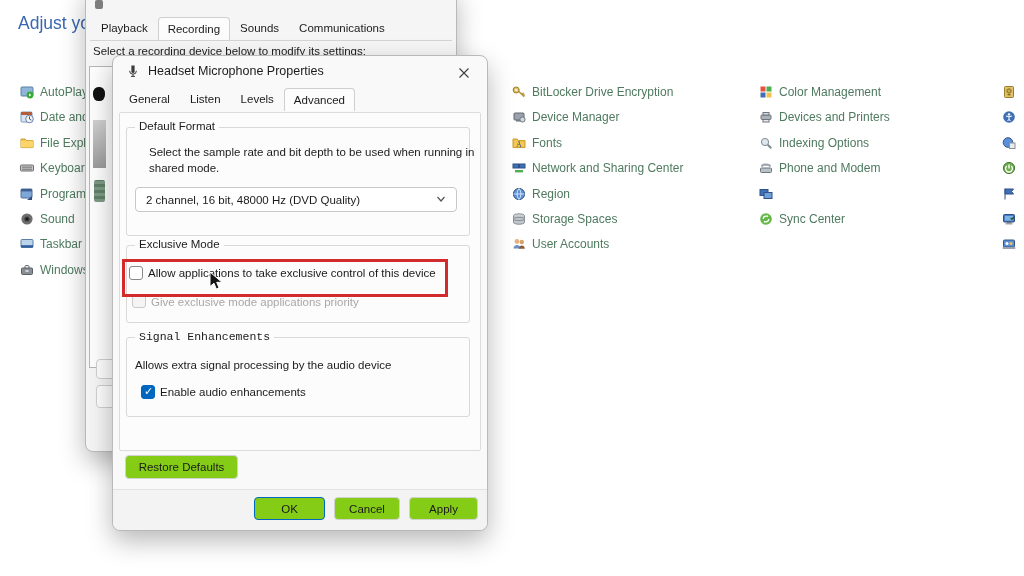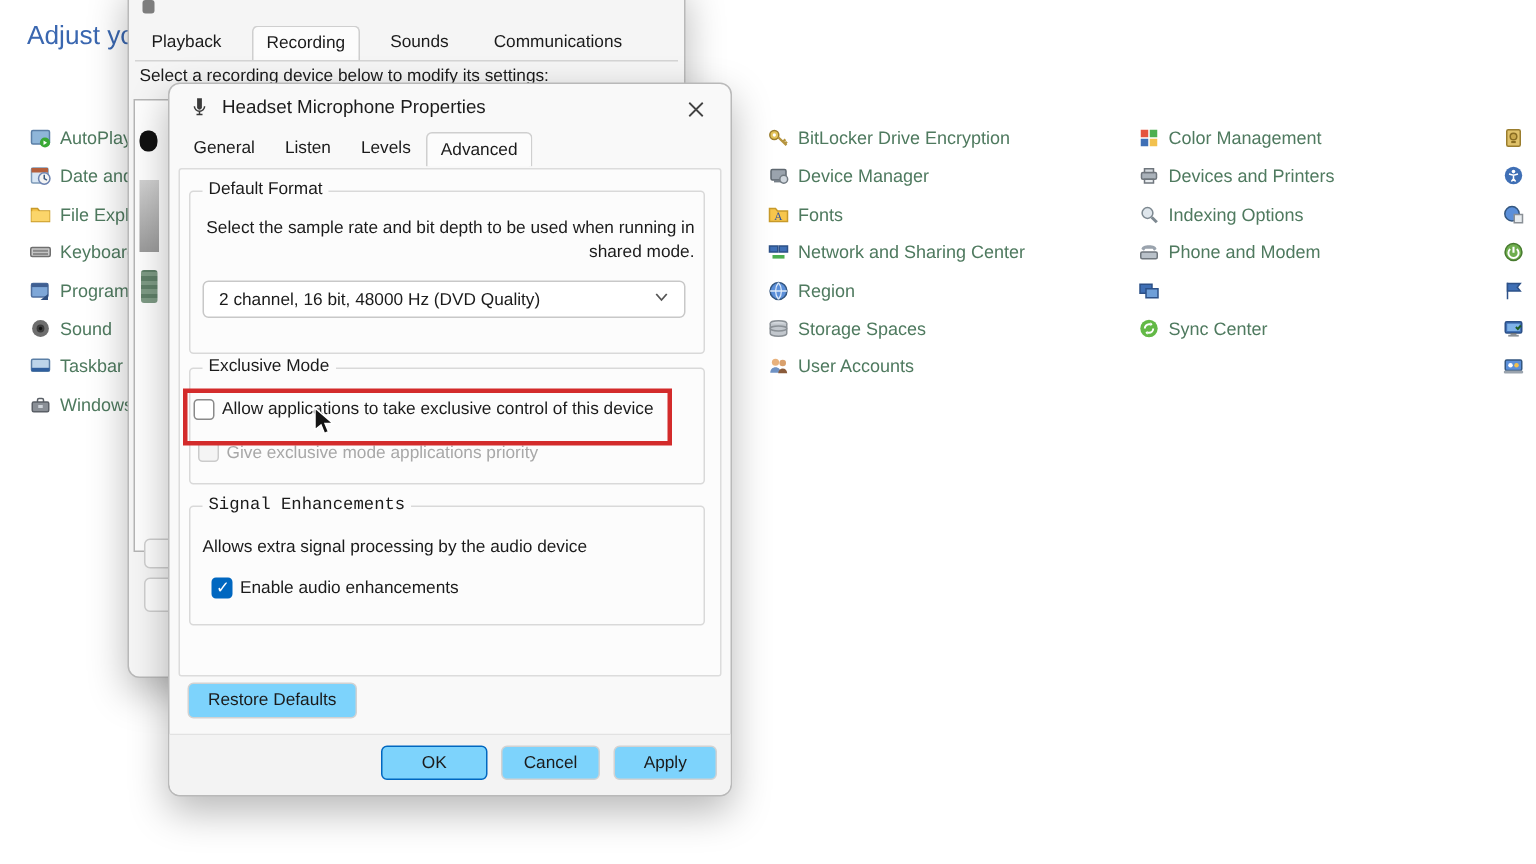--- a/index.html
+++ b/index.html
@@ -17,21 +17,21 @@
        box-shadow:0 10px 26px rgba(0,0,0,.28);}
   
   #sound-dialog{left:85px;top:-14px;width:370px;height:464px;background:#f5f5f5;z-index:10;}
   #sound-window-icon{position:absolute;left:9px;top:13px;width:8px;height:9px;background:#7d7d7d;
                      border-radius:2px;}
   .tabrow{position:absolute;display:flex;align-items:flex-end;z-index:3;}
   .tab{font-size:11.5px;color:#1b1b1b;padding:4px 9px 5px;border:1px solid transparent;
        border-bottom:none;border-radius:4px 4px 0 0;cursor:pointer;white-space:nowrap;}
   .tab.active{background:#fcfcfc;border-color:#cfcfcf;position:relative;z-index:4;
               padding-top:5px;margin-bottom:-1px;}
-  #sound-tabs{left:5px;top:30px;gap:10px;}
+  #sound-tabs{left:5px;top:30px;}
   #sound-tabline{position:absolute;left:4px;right:4px;top:53px;height:1px;background:#d4d4d4;}
   #sound-select-text{position:absolute;left:7px;top:58px;font-size:11.5px;color:#1b1b1b;white-space:nowrap;}
   #sound-list{position:absolute;left:3px;top:79px;width:352px;height:300px;background:#fdfdfd;
               border:1px solid #b5b5b5;}
   #mic-device-icon{position:absolute;left:3px;top:20px;width:12px;height:14px;background:#111;
                    border-radius:45%;}
   #meter-strip{position:absolute;left:3px;top:53px;width:13px;height:48px;
                background:linear-gradient(#d0d0d0,#9b9b9b);}
   #green-device-icon{position:absolute;left:4px;top:113px;width:11px;height:22px;
                background:repeating-linear-gradient(0deg,#7d9a84 0 3px,#5f7f68 3px 6px);border-radius:2px;}
@@ -47,21 +47,21 @@
   #props-tabs{left:6px;top:32px;}
   #props-panel{position:absolute;left:6px;top:56px;width:360px;height:337px;background:#fcfcfc;
                border:1px solid #dcdcdc;border-radius:2px;}
   .group{position:absolute;border:1px solid #d9d9d9;border-radius:3px;}
   .group-legend{position:absolute;top:-8px;left:8px;background:#fcfcfc;padding:0 4px;
                 font-size:11.5px;color:#1b1b1b;white-space:nowrap;}
   #group-default{left:13px;top:71px;width:342px;height:107px;}
   #group-exclusive{left:13px;top:189px;width:342px;height:76px;}
   #group-signal{left:13px;top:281px;width:342px;height:78px;font-family:Liberation Mono, monospace;}
   .desc{position:absolute;font-size:11.5px;color:#1b1b1b;line-height:1.4;}
-  #df-desc{left:16px;top:88px;width:334px;text-align:right;}
+  #df-desc{left:36px;top:88px;width:334px;}
   #se-desc{left:22px;top:301px;white-space:nowrap;}
   #format-dropdown{position:absolute;left:22px;top:131px;width:322px;height:25px;background:#fff;
      border:1px solid #c8c8c8;border-radius:4px;display:flex;align-items:center;
      justify-content:space-between;padding:0 10px;box-sizing:border-box;font-size:11.5px;
      color:#1b1b1b;cursor:pointer;white-space:nowrap;}
   .cb{position:absolute;width:14px;height:14px;box-sizing:border-box;border:1px solid #8a8a8a;
       border-radius:3px;background:#fff;cursor:pointer;}
   .cb.checked{background:#0067c0;border-color:#0067c0;}
   .cb.checked::after{content:"\2713";position:absolute;left:2px;top:-1px;color:#fff;font-size:11px;}
   .cb.disabled{border-color:#cbcbcb;background:#f4f4f4;cursor:default;}
@@ -69,21 +69,21 @@
   .cblabel.disabled{color:#a8a8a8;}
   #cb-allow{left:16px;top:210px;}
   #lbl-allow{left:35px;top:211px;}
   #cb-priority{left:19px;top:238px;}
   #lbl-priority{left:38px;top:240px;}
   #cb-enable{left:28px;top:329px;}
   #lbl-enable{left:47px;top:330px;}
   #highlight-box{position:absolute;left:9px;top:203px;width:320px;height:32px;
                  border:3px solid #d32b2b;z-index:6;}
   .btn{position:absolute;display:flex;align-items:center;justify-content:center;font-size:11.5px;
-       color:#1b1b1b;background:#7dd3fc;border:1px solid #d2d2d2;border-radius:4px;cursor:pointer;
+       color:#1b1b1b;background:#84cc16;border:1px solid #d2d2d2;border-radius:4px;cursor:pointer;
        box-sizing:border-box;}
   #restore-btn{left:12px;top:399px;width:113px;height:24px;}
   #props-footer{position:absolute;left:0;right:0;bottom:0;height:40px;background:#f3f3f3;
                 border-top:1px solid #e2e2e2;border-radius:0 0 8px 8px;}
   #ok-btn{left:141px;top:7px;width:71px;height:23px;border:1px solid #0067c0;}
   #cancel-btn{left:221px;top:7px;width:66px;height:23px;}
   #apply-btn{left:296px;top:7px;width:69px;height:23px;}
   #mouse-cursor{position:absolute;left:209px;top:271px;z-index:40;}
 </style>
 </head>

